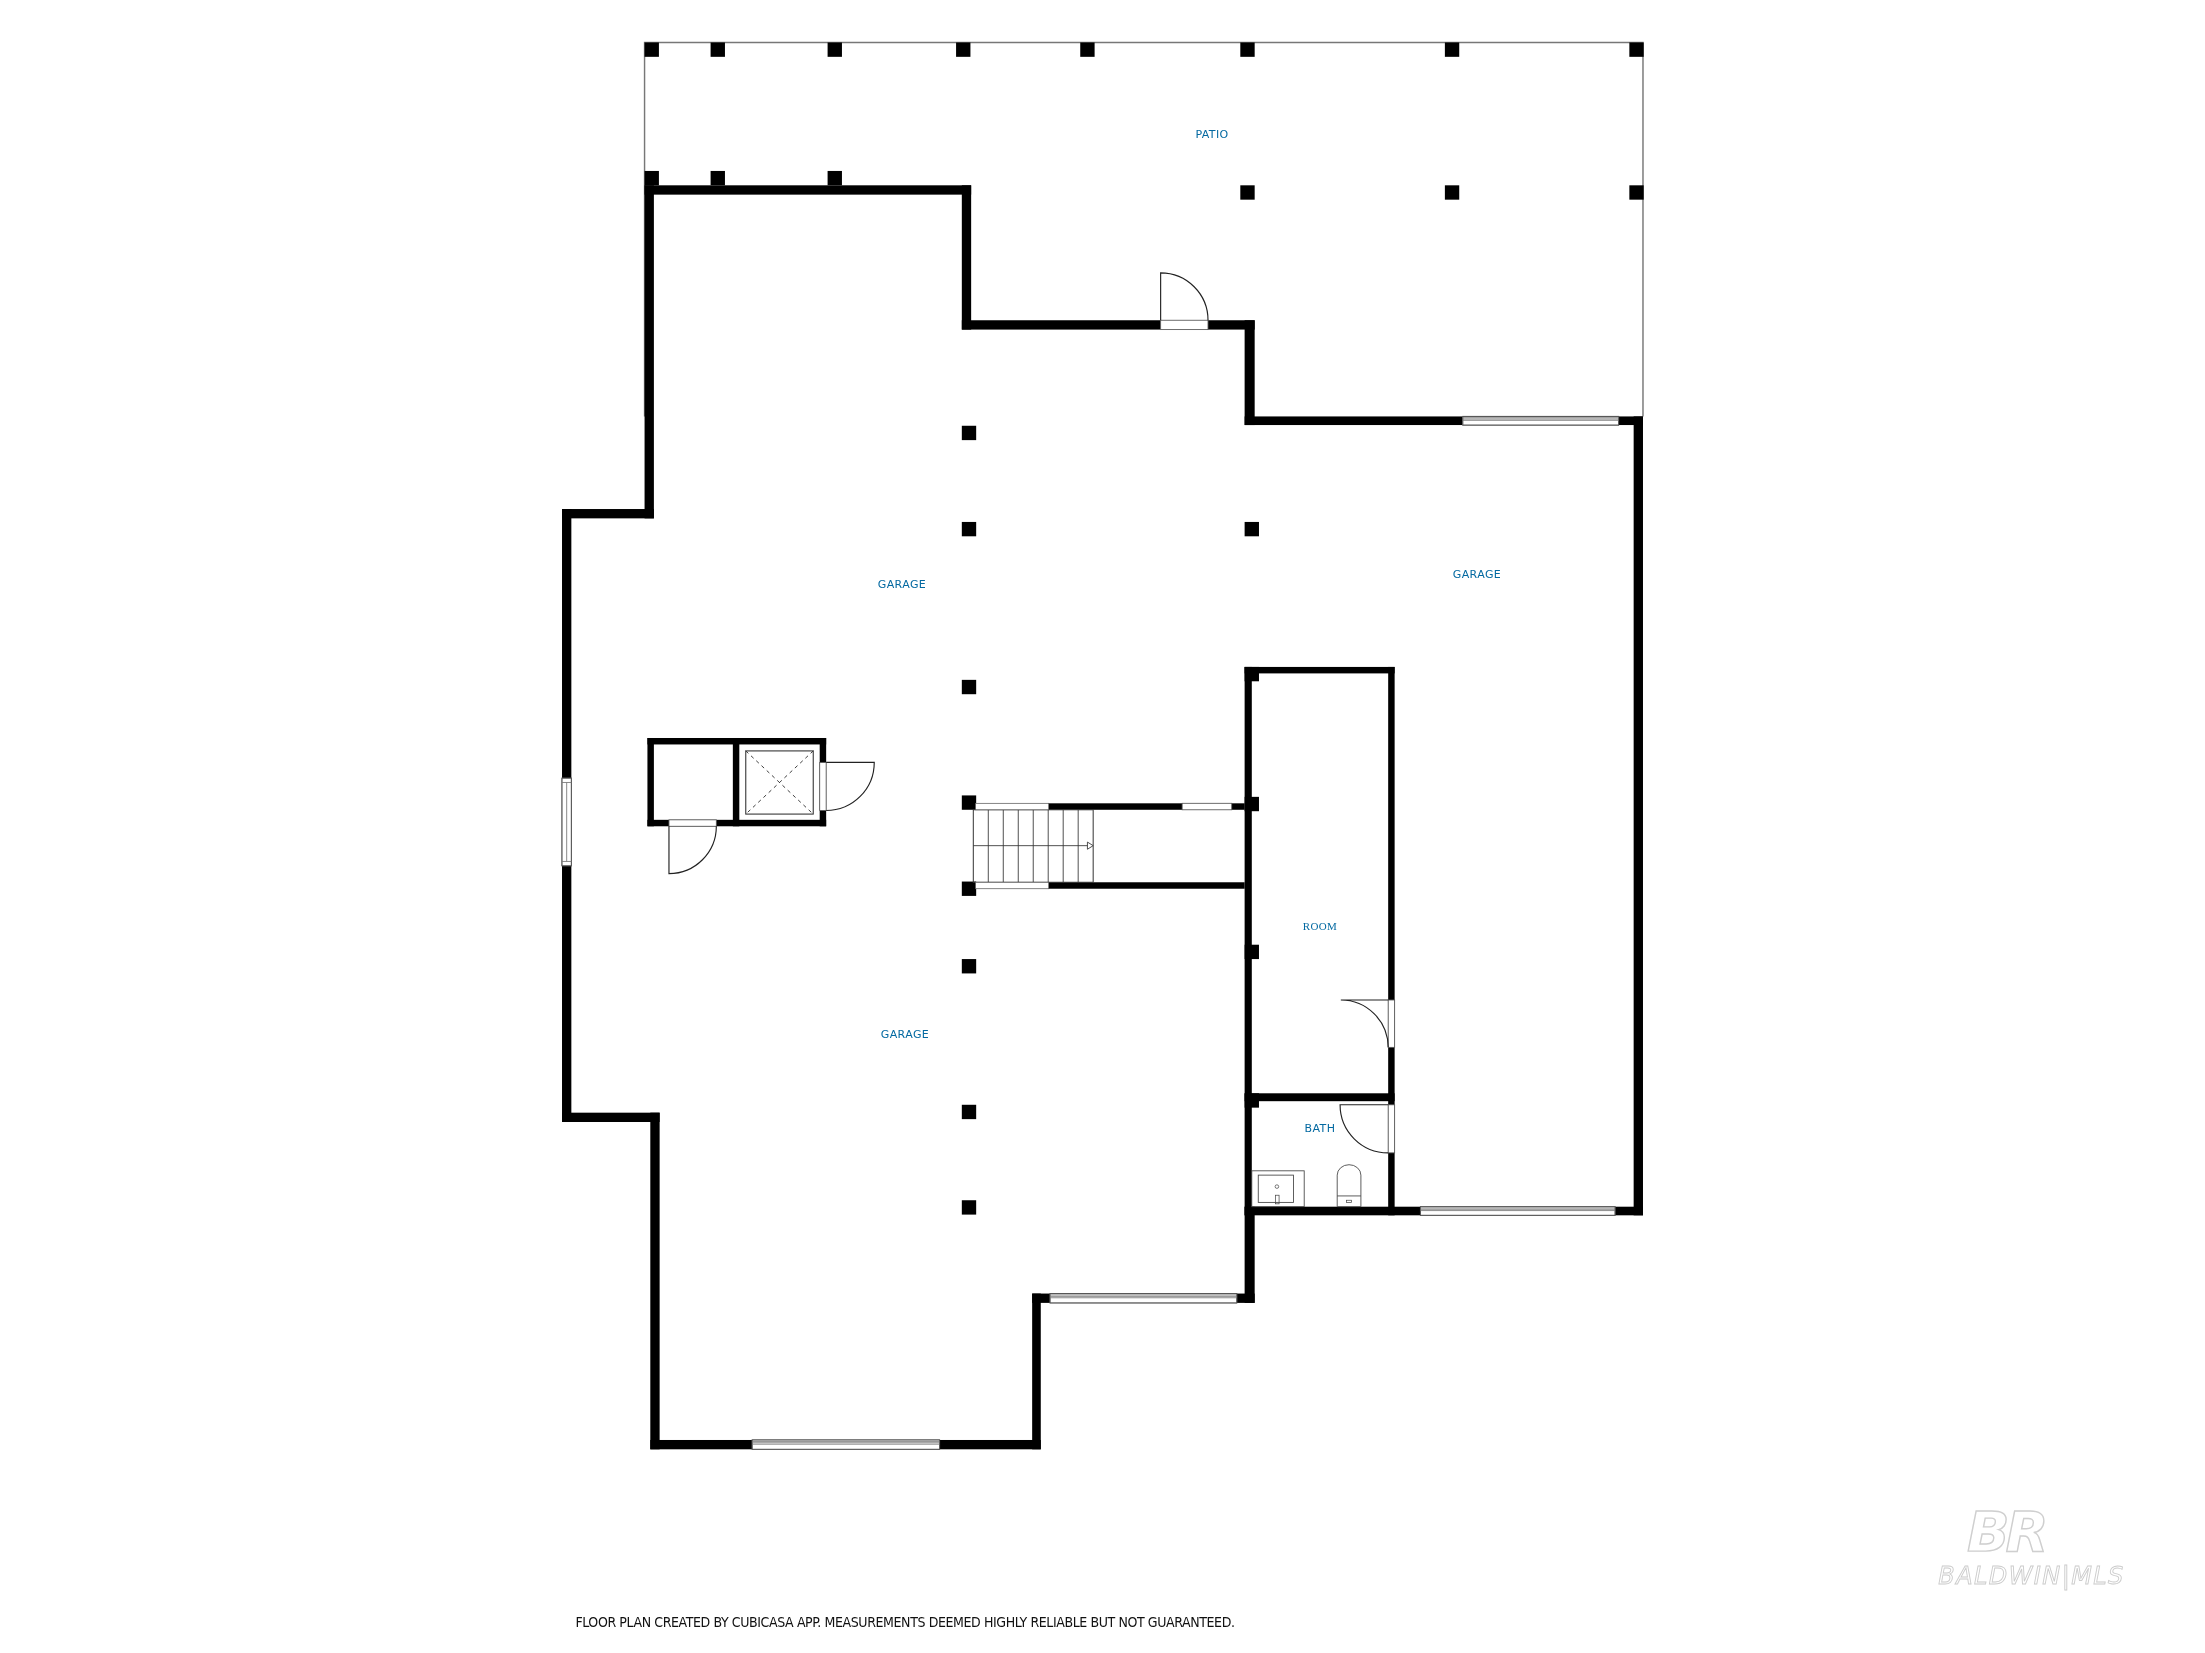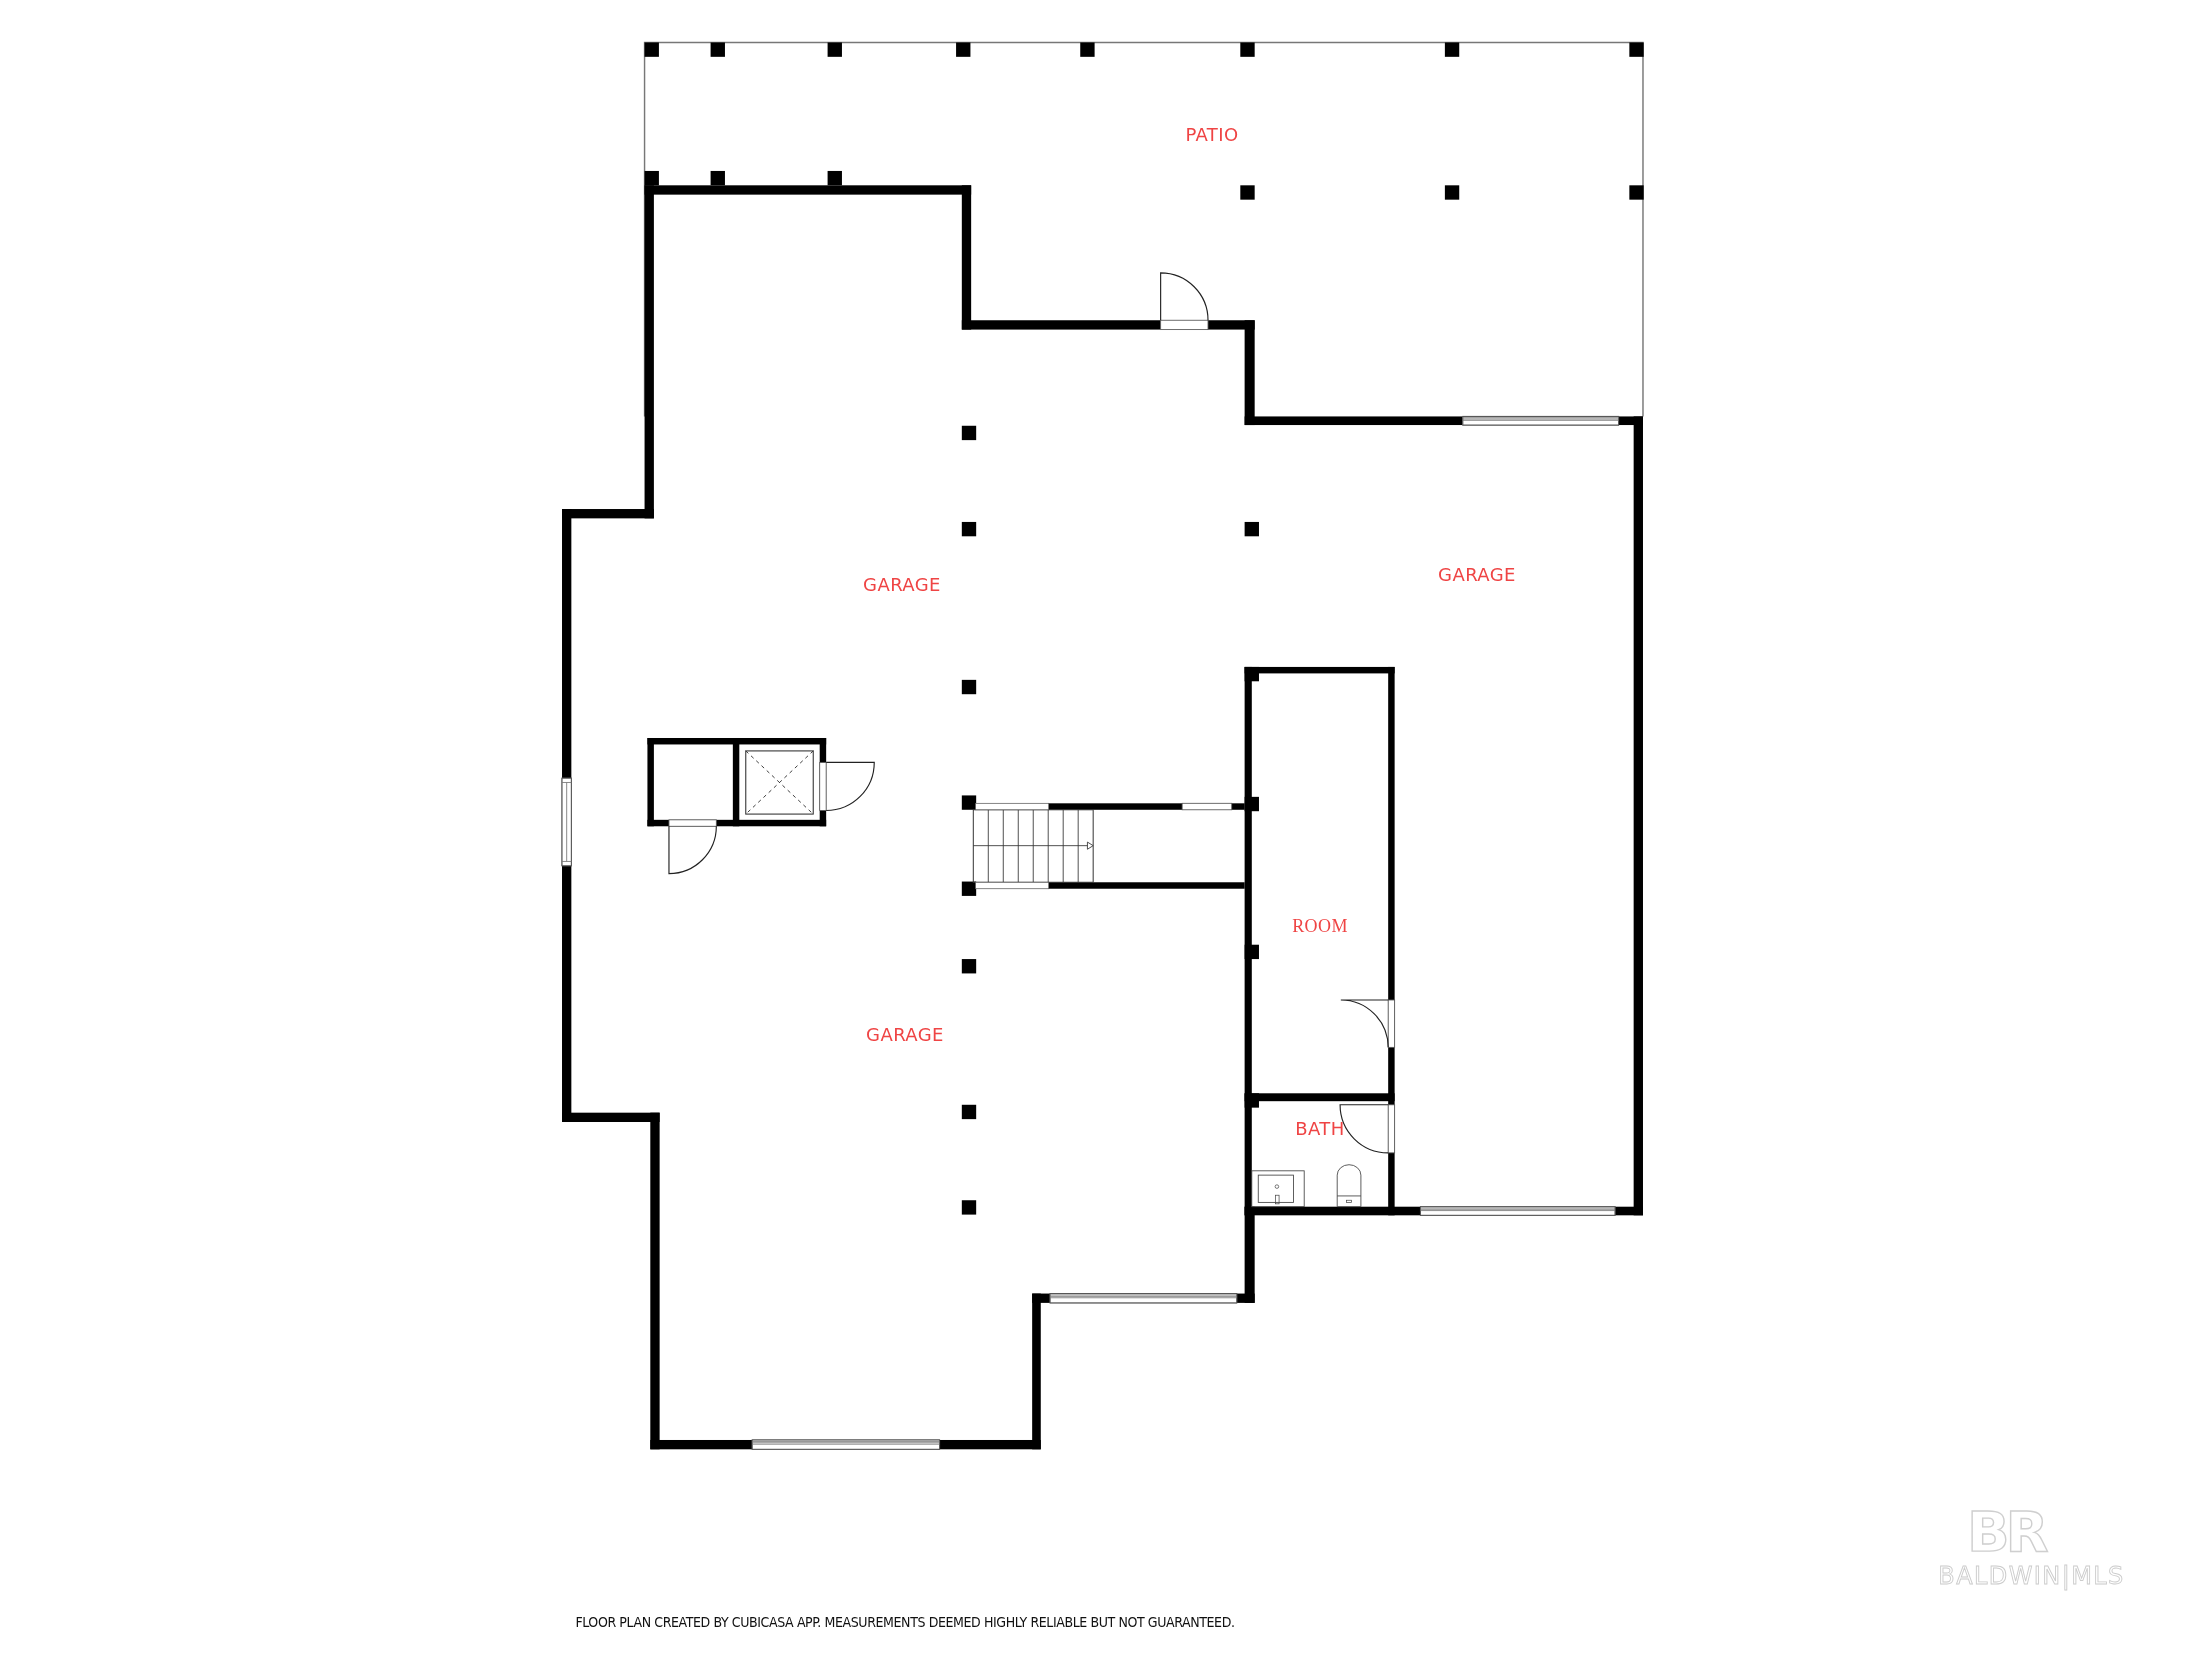--- a/index.html
+++ b/index.html
@@ -1,28 +1,28 @@
 <!DOCTYPE html>
 <html style="font-size:11.5px"><head>
 <meta charset="utf-8">
 <style>
   html, body { margin: 0; padding: 0; background: #ffffff; }
   body { width: 2205px; height: 1654px; position: relative; overflow: hidden; font-family: "DejaVu Sans", sans-serif; }
   #plan { position: absolute; left: 0; top: 0; width: 2205px; height: 1654px; }
   .room-label {
     position: absolute; transform: translate(-50%, -50%);
-    font-family: "DejaVu Sans", sans-serif; font-size: 18px; color: #ef4444;
+    font-family: "DejaVu Sans", sans-serif; font-size: 11px; color: #0369a1;
     letter-spacing: 0.4px; white-space: nowrap;
   }
   .footer {
     position: absolute; left: 905px; top: 1622px; transform: translate(-50%, -50%);
     font-family: "DejaVu Sans Condensed", "DejaVu Sans", sans-serif; font-size: 14px; color: #111111;
     white-space: nowrap; letter-spacing: -0.4px;
   }
-  .logo { position: absolute; left: 1924px; top: 1500px; width: 230px; height: 108px; }
+  .logo { position: absolute; left: 1924px; top: 1500px; width: 230px; height: 108px; font-style: italic; }
   .logo-mark {
     position: absolute; left: 43px; top: 7.2px; width: 115px; height: 50px;
     font-family: "DejaVu Sans", sans-serif; font-size: 56px; font-weight: bold; line-height: 50px;
     color: transparent; -webkit-text-stroke: 1.4px #cfcfcf; letter-spacing: -4.3px;
   }
   .logo-text {
     position: absolute; left: 0; top: 62px; width: 215px; text-align: center;
     font-family: "DejaVu Sans", sans-serif; font-size: 24px; line-height: 29px;
     color: transparent; -webkit-text-stroke: 0.9px #cccccc; letter-spacing: 1.4px; white-space: nowrap;
   }

